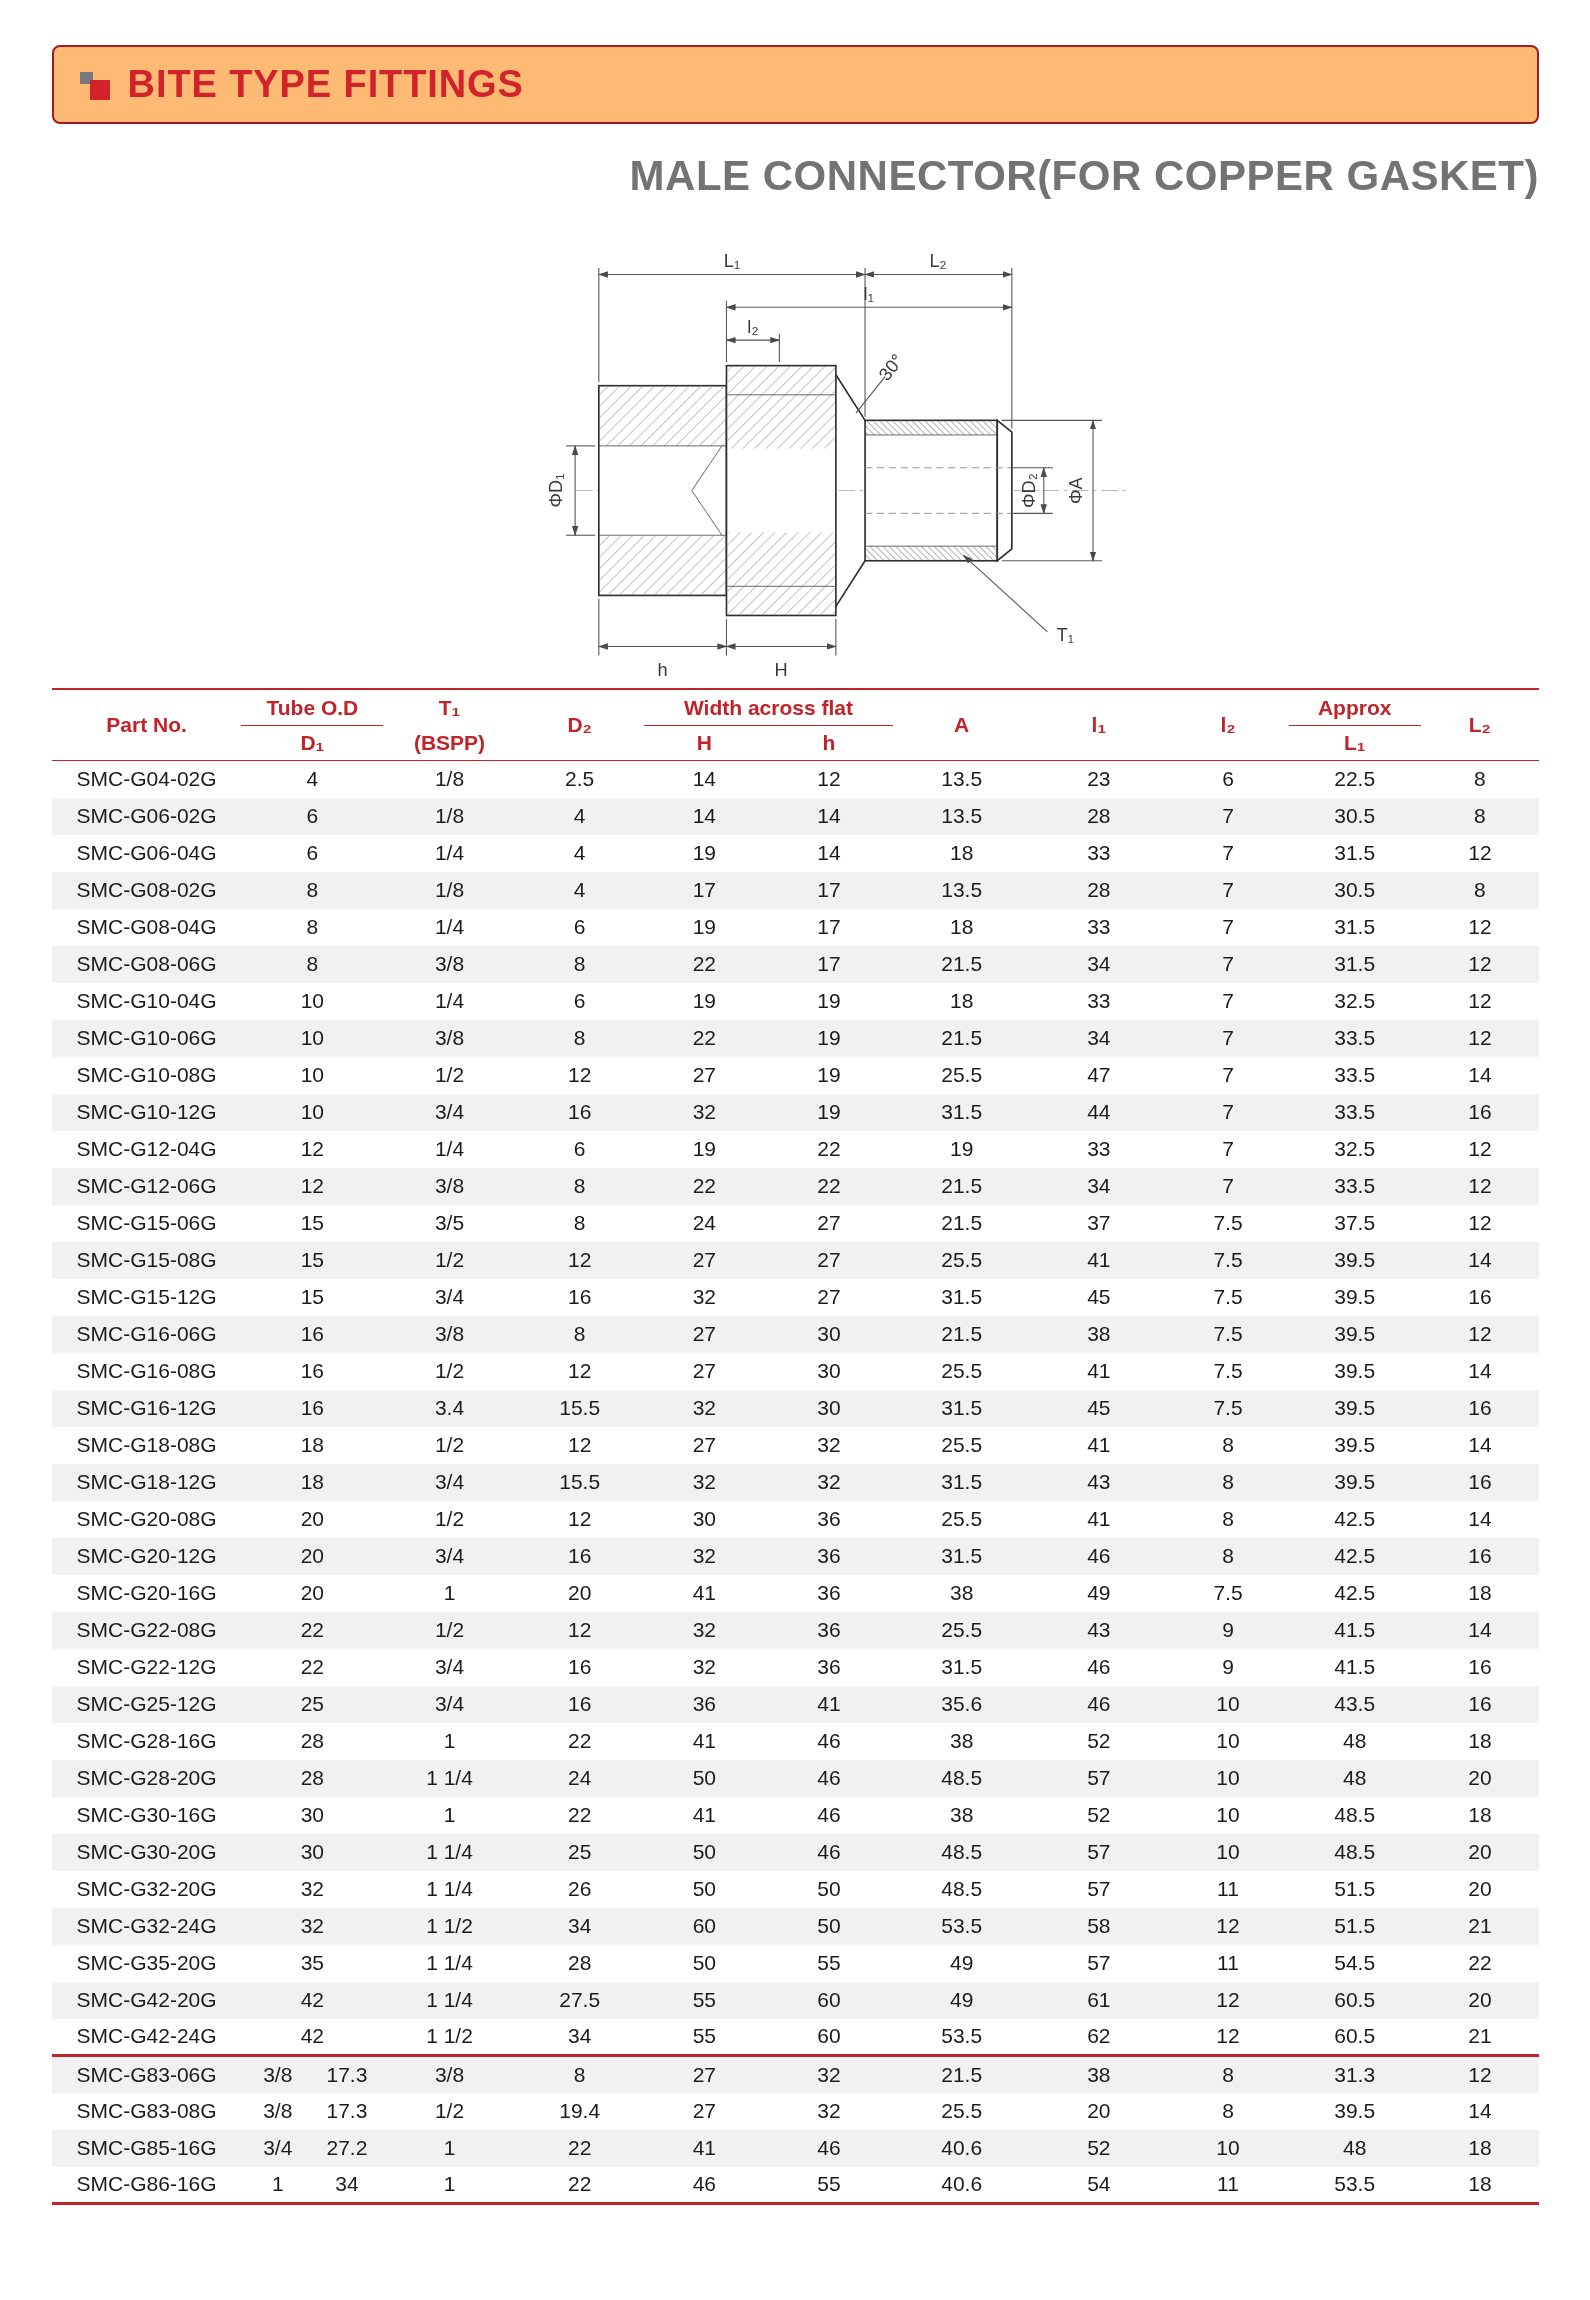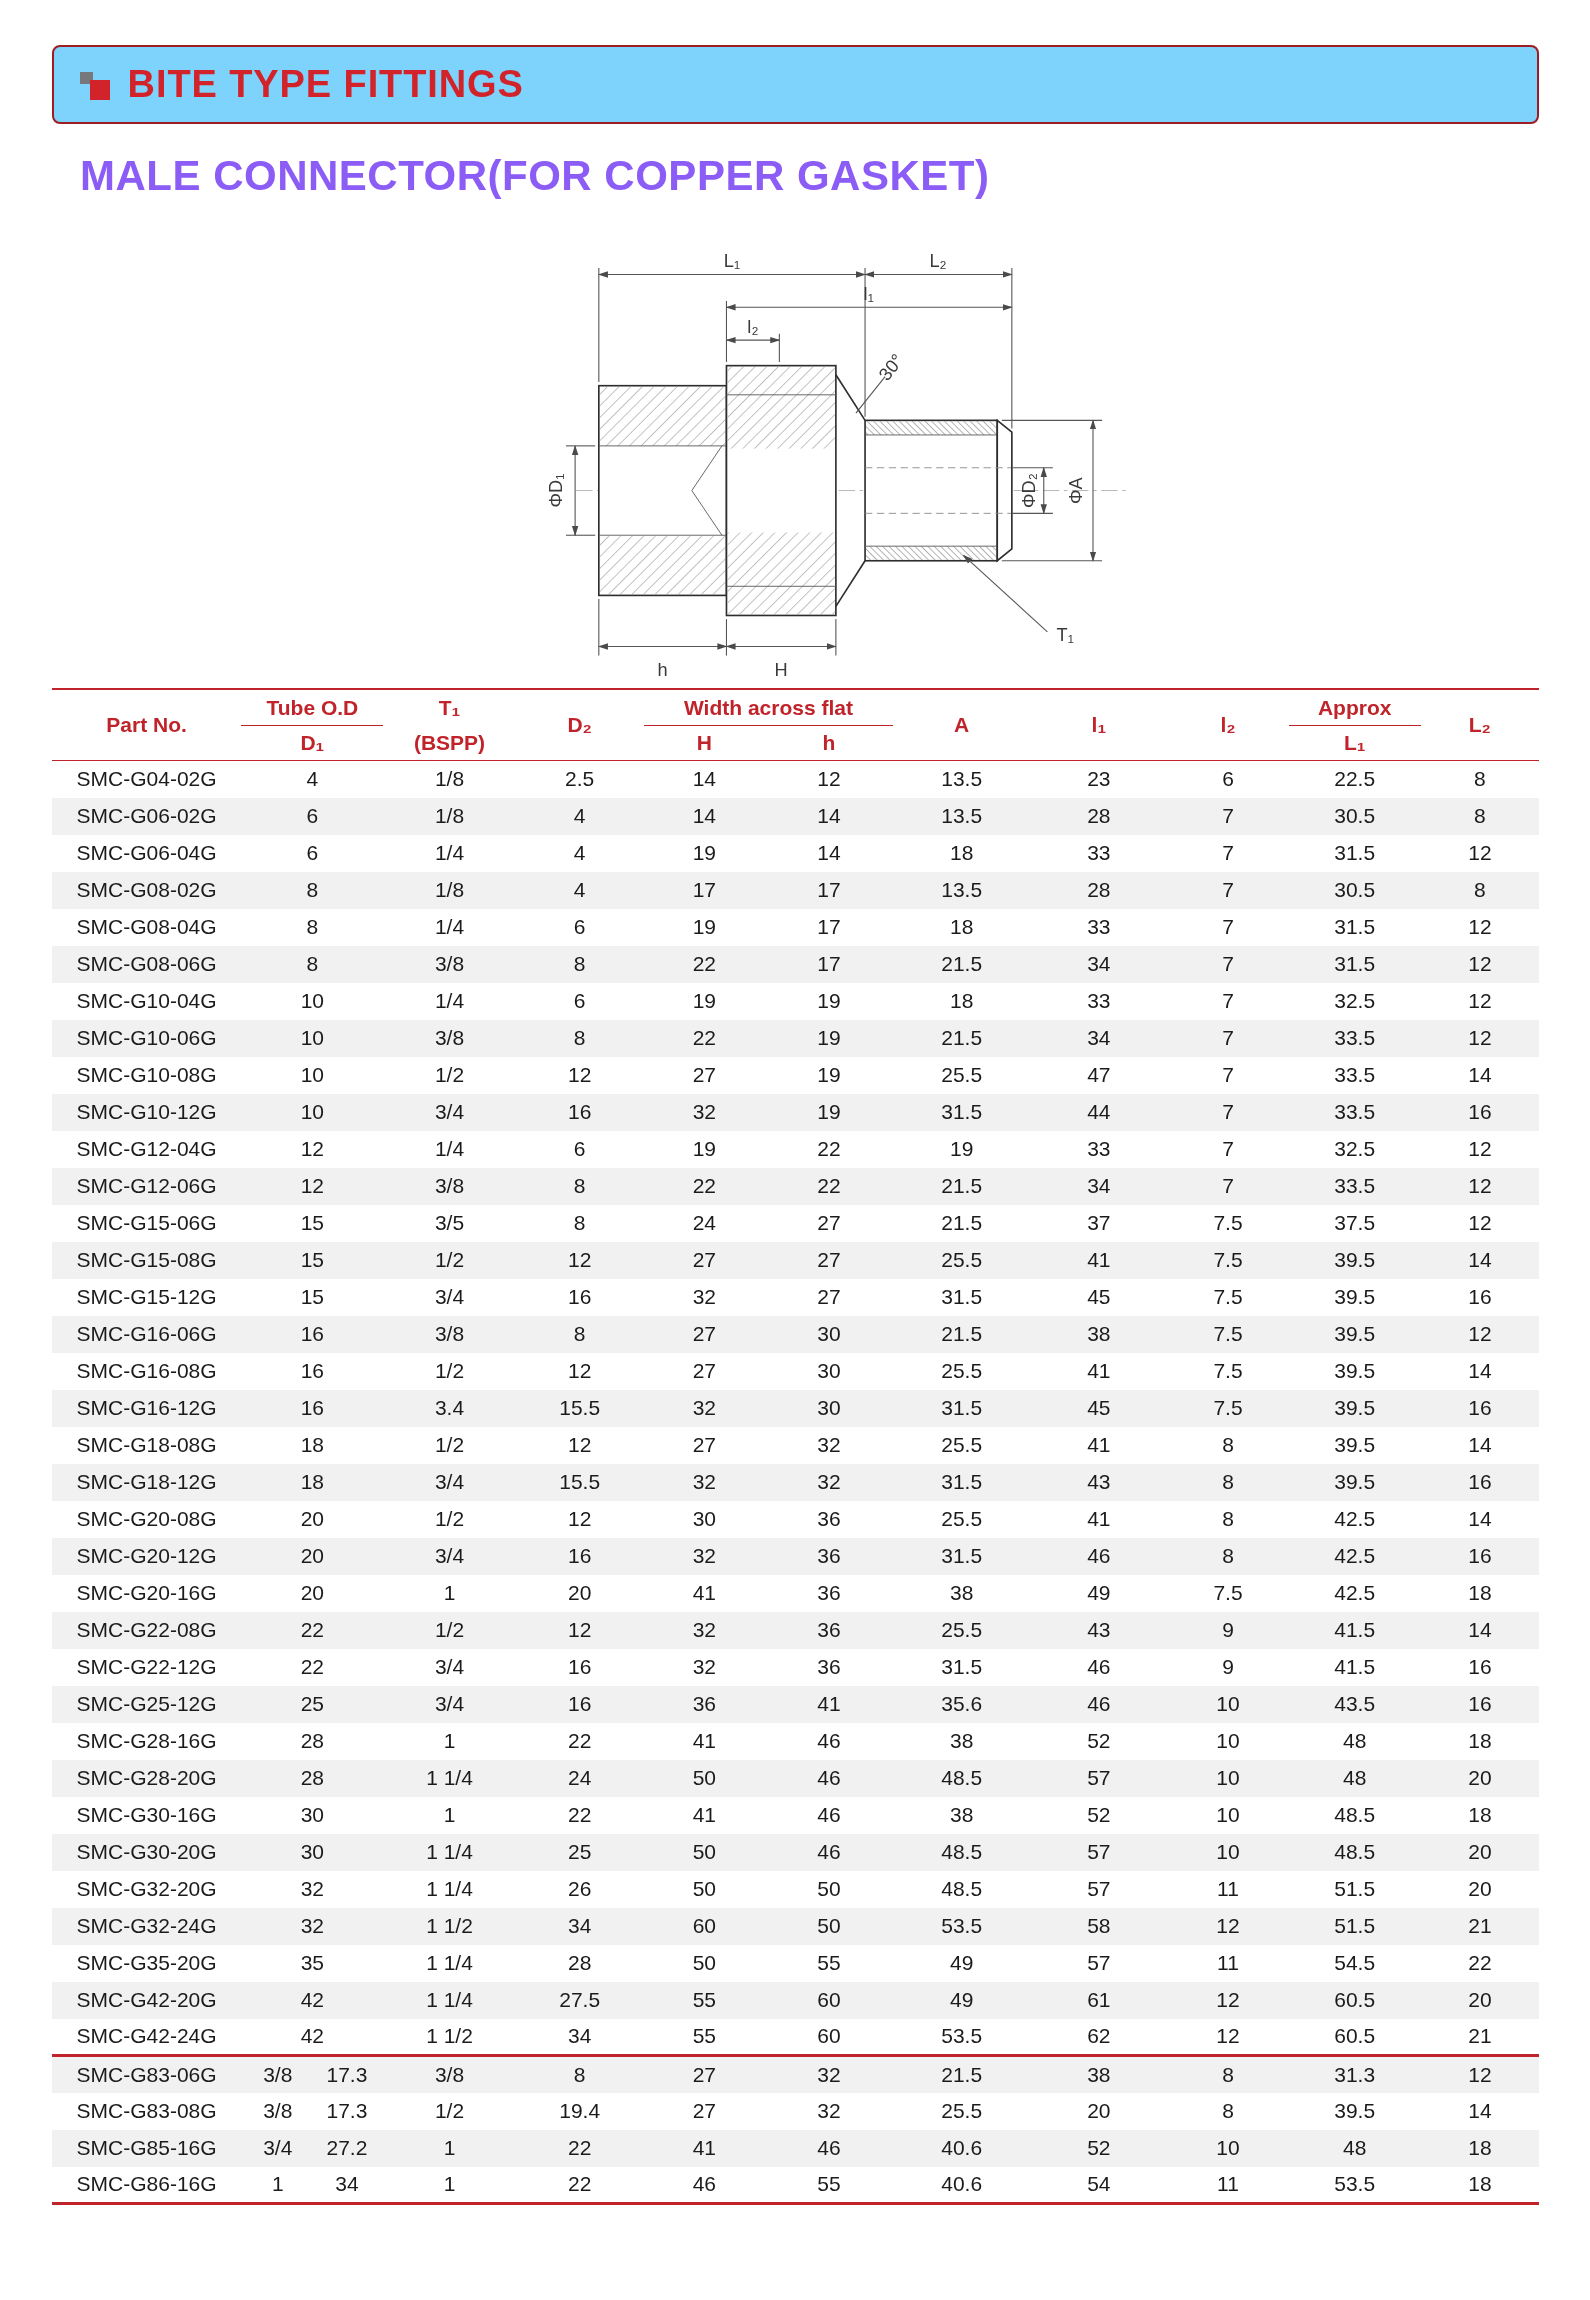--- a/index.html
+++ b/index.html
@@ -14,29 +14,29 @@
   }
   .page { position: relative; width: 100%; height: 100%; padding: 45px 52px 0; }
 
   
   .banner {
     display: flex; align-items: center; gap: 15px;
     height: 79px;
     border: 2.8px solid #9e1d22;
     border-radius: 8px;
     padding: 0 24.6px;
-    background: #7dd3fc;
+    background: #fdba74;
   }
   .banner-title { color: #d2232a; font-size: 38px; font-weight: bold; letter-spacing: 0.9px; }
   .logo { position: relative; width: 34px; height: 34px; flex: 0 0 auto; }
   .logo .sq-a { position: absolute; left: 1.9px; top: 4.7px; width: 12.3px; height: 12.3px; background: #77787b; }
   .logo .sq-b { position: absolute; left: 11.4px; top: 12.3px; width: 20px; height: 20px; background: #d2232a; }
 
   
-  h1.product-title { margin: 28px 0 0 28px; font-size: 42px; font-weight: 600; letter-spacing: 0.5px; color: #8b5cf6; }
+  h1.product-title { margin: 28px 0 0 20px; font-size: 42px; font-weight: 600; letter-spacing: 0.5px; color: #737373; text-align: right; }
   h2.model-code { margin: 11.4px 0 0 21px; font-size: 62px; font-weight: 800; color: #d2232a; letter-spacing: 0.9px; }
 
   
   .diagram { position: absolute; left: 535px; top: 238px; width: 620px; }
   .diagram svg { width: 100%; height: auto; display: block; }
   .diagram .outline { stroke: #2e2e2e; stroke-width: 1.8; fill: #ffffff; }
   .diagram .thin { stroke: #5a5a5a; stroke-width: 1; fill: none; }
   .diagram .ext, .diagram .dim { stroke: #565656; stroke-width: 1.2; fill: none; }
   .diagram text { font-size: 20px; fill: #3a3a3a; text-anchor: middle; font-family: "Liberation Sans", sans-serif; }
   .diagram text.anchor-start { text-anchor: start; }

